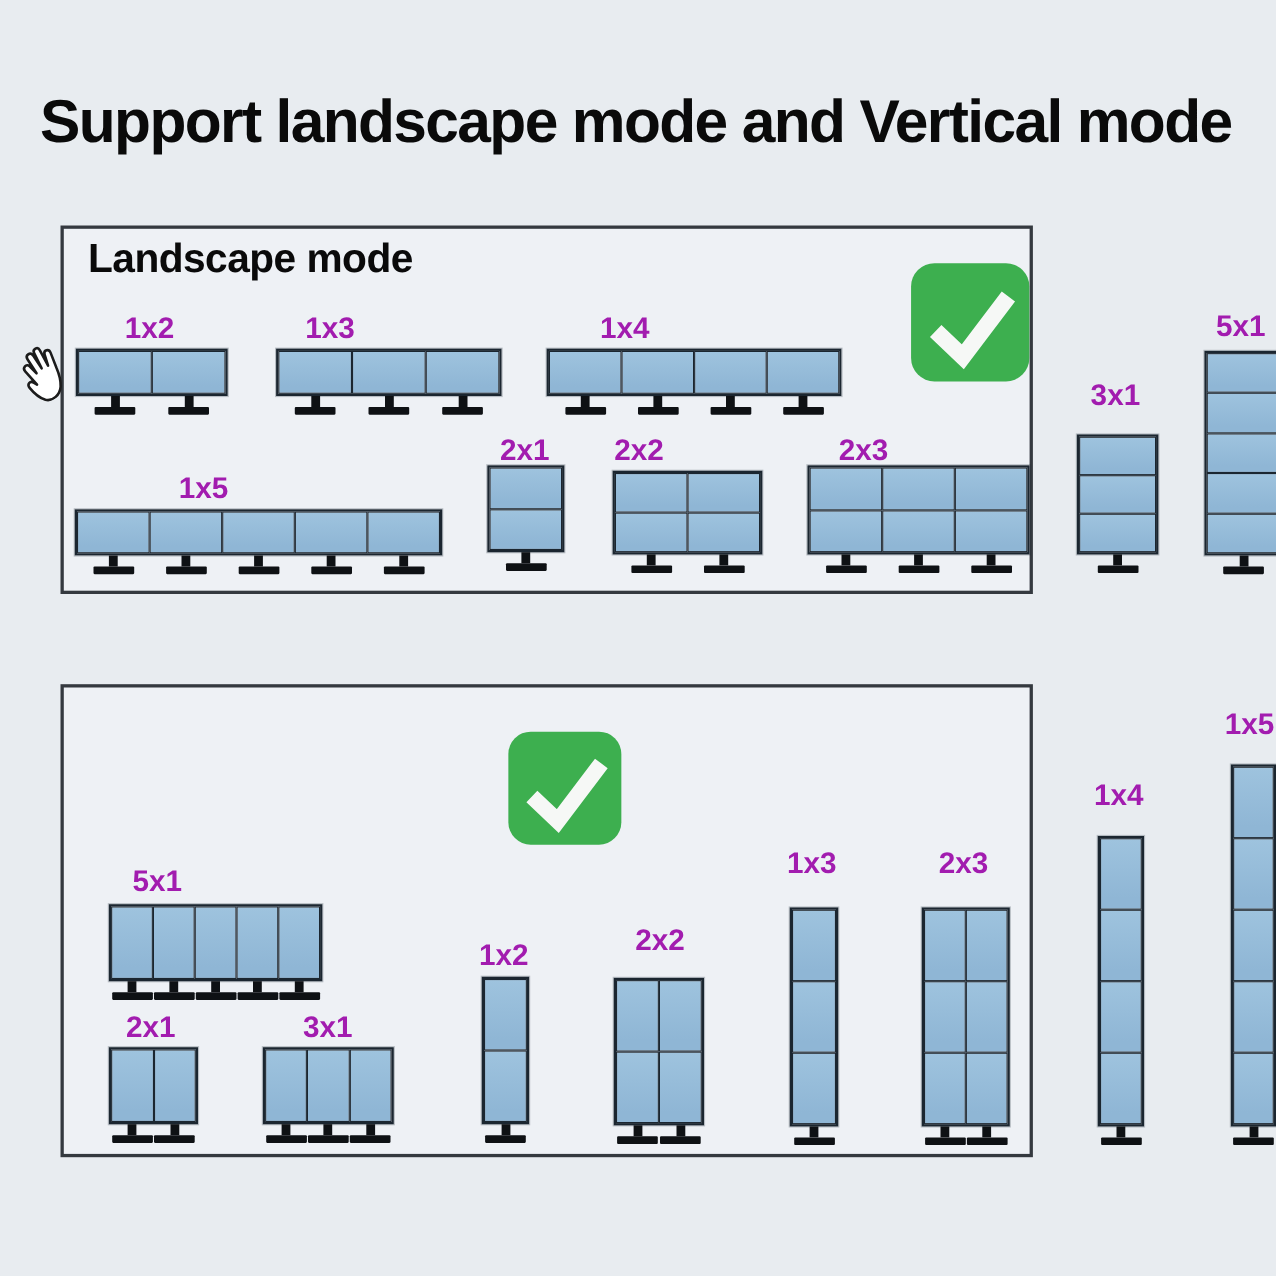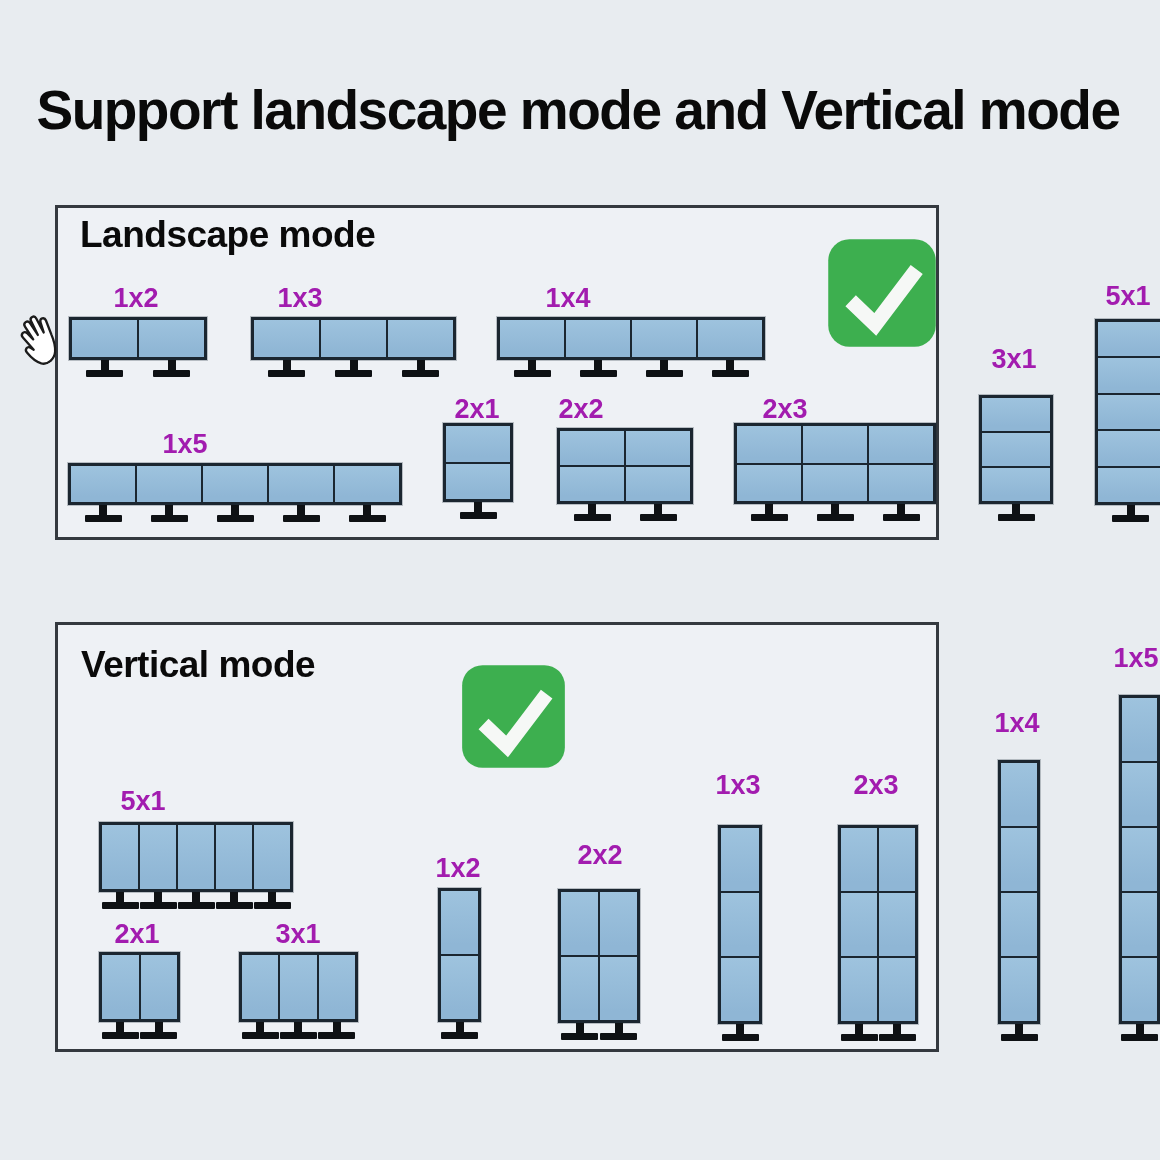--- a/index.html
+++ b/index.html
@@ -203,21 +203,20 @@
         <div class="stem"></div>
         <div class="base"></div>
       </div>
       <div class="stand" style="left: 824px; top: 296px;">
         <div class="stem"></div>
         <div class="base"></div>
       </div>
     </section>
 
   <section class="panel" id="panel-vertical" style="top:622px;height:430px;">
-    <div class="panel-heading" style="left:23px;top:19px;">Vertical mode</div>
     <div class="check" style="left:402px;top:38px;width:107px;height:107px;">
       <svg viewBox="0 0 100 100">
         <rect x="2" y="2" width="96" height="96" rx="19" fill="var(--green)"></rect>
         <path d="M22 57 L44 78 L81 29" stroke="#f6f8f6" stroke-width="13.5" fill="none" stroke-linejoin="miter"></path>
       </svg>
     </div>
   <div class="cfg-label" style="left: 25px; top: 161px;">5x1</div>
       <div class="mgrid" style="left: 41px; top: 197px; grid-template-columns: repeat(5, 38px); grid-template-rows: repeat(1, 66px);">
         <div class="mcell"></div>
         <div class="mcell"></div>

